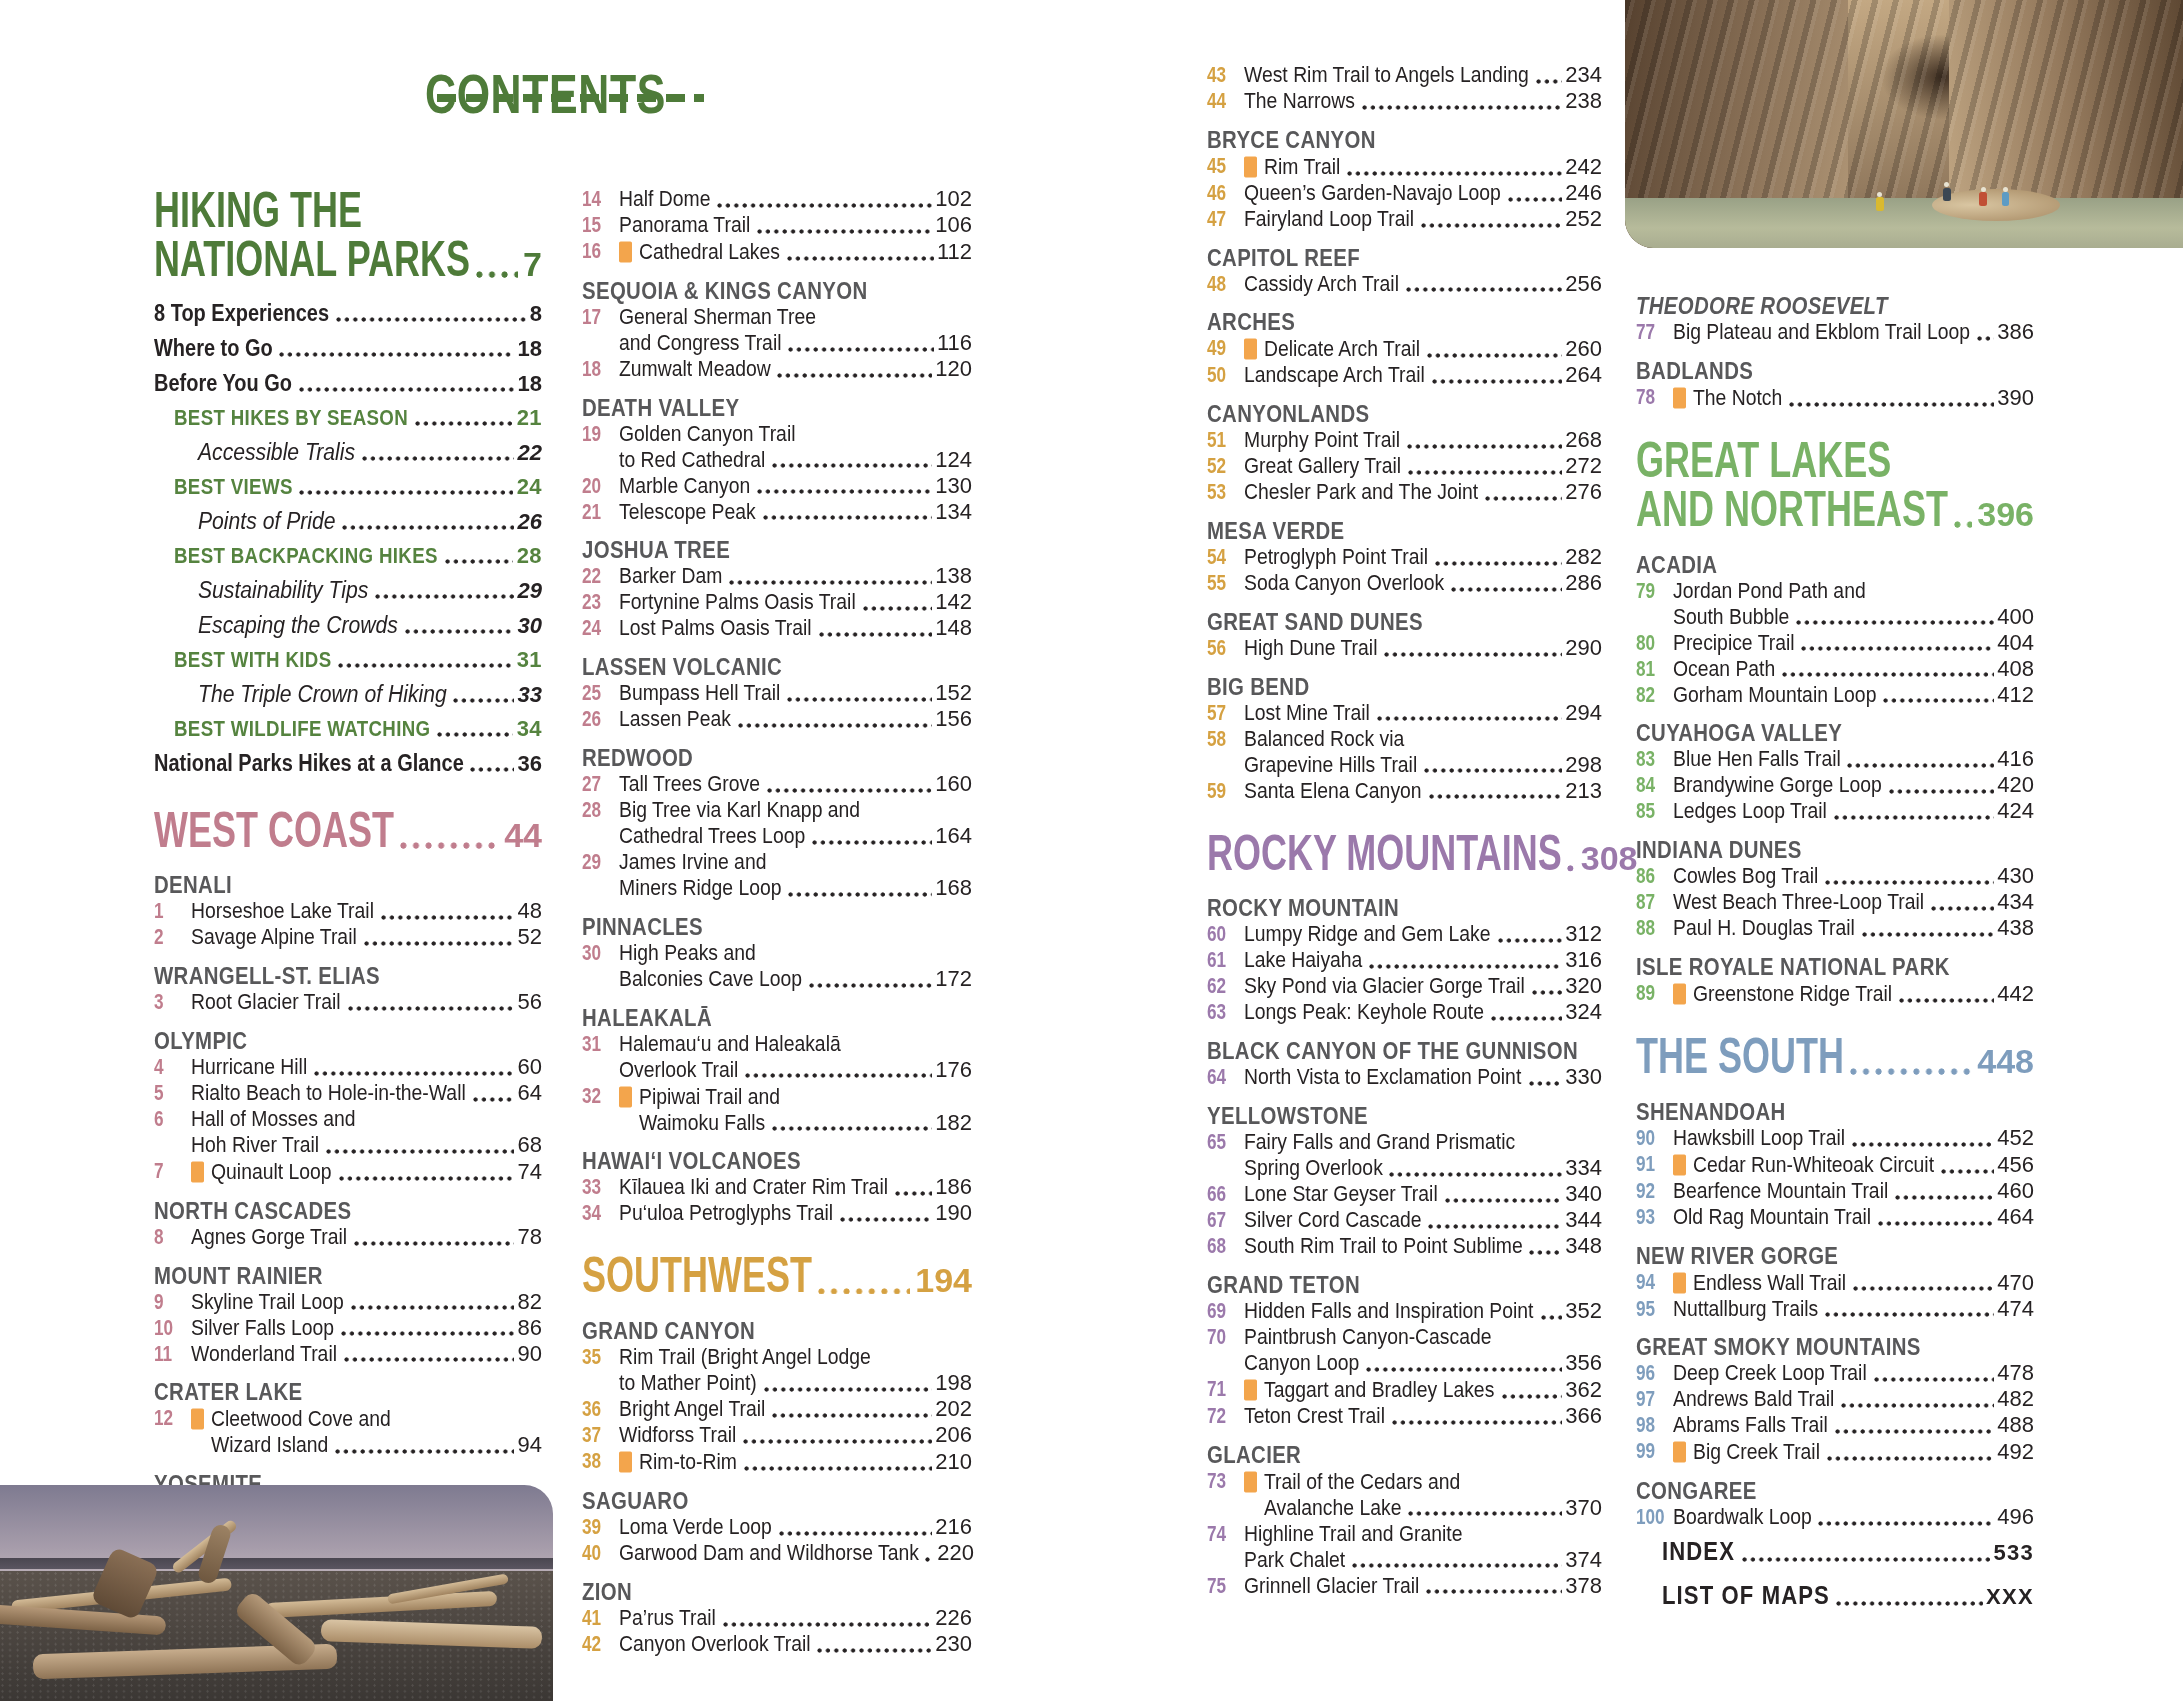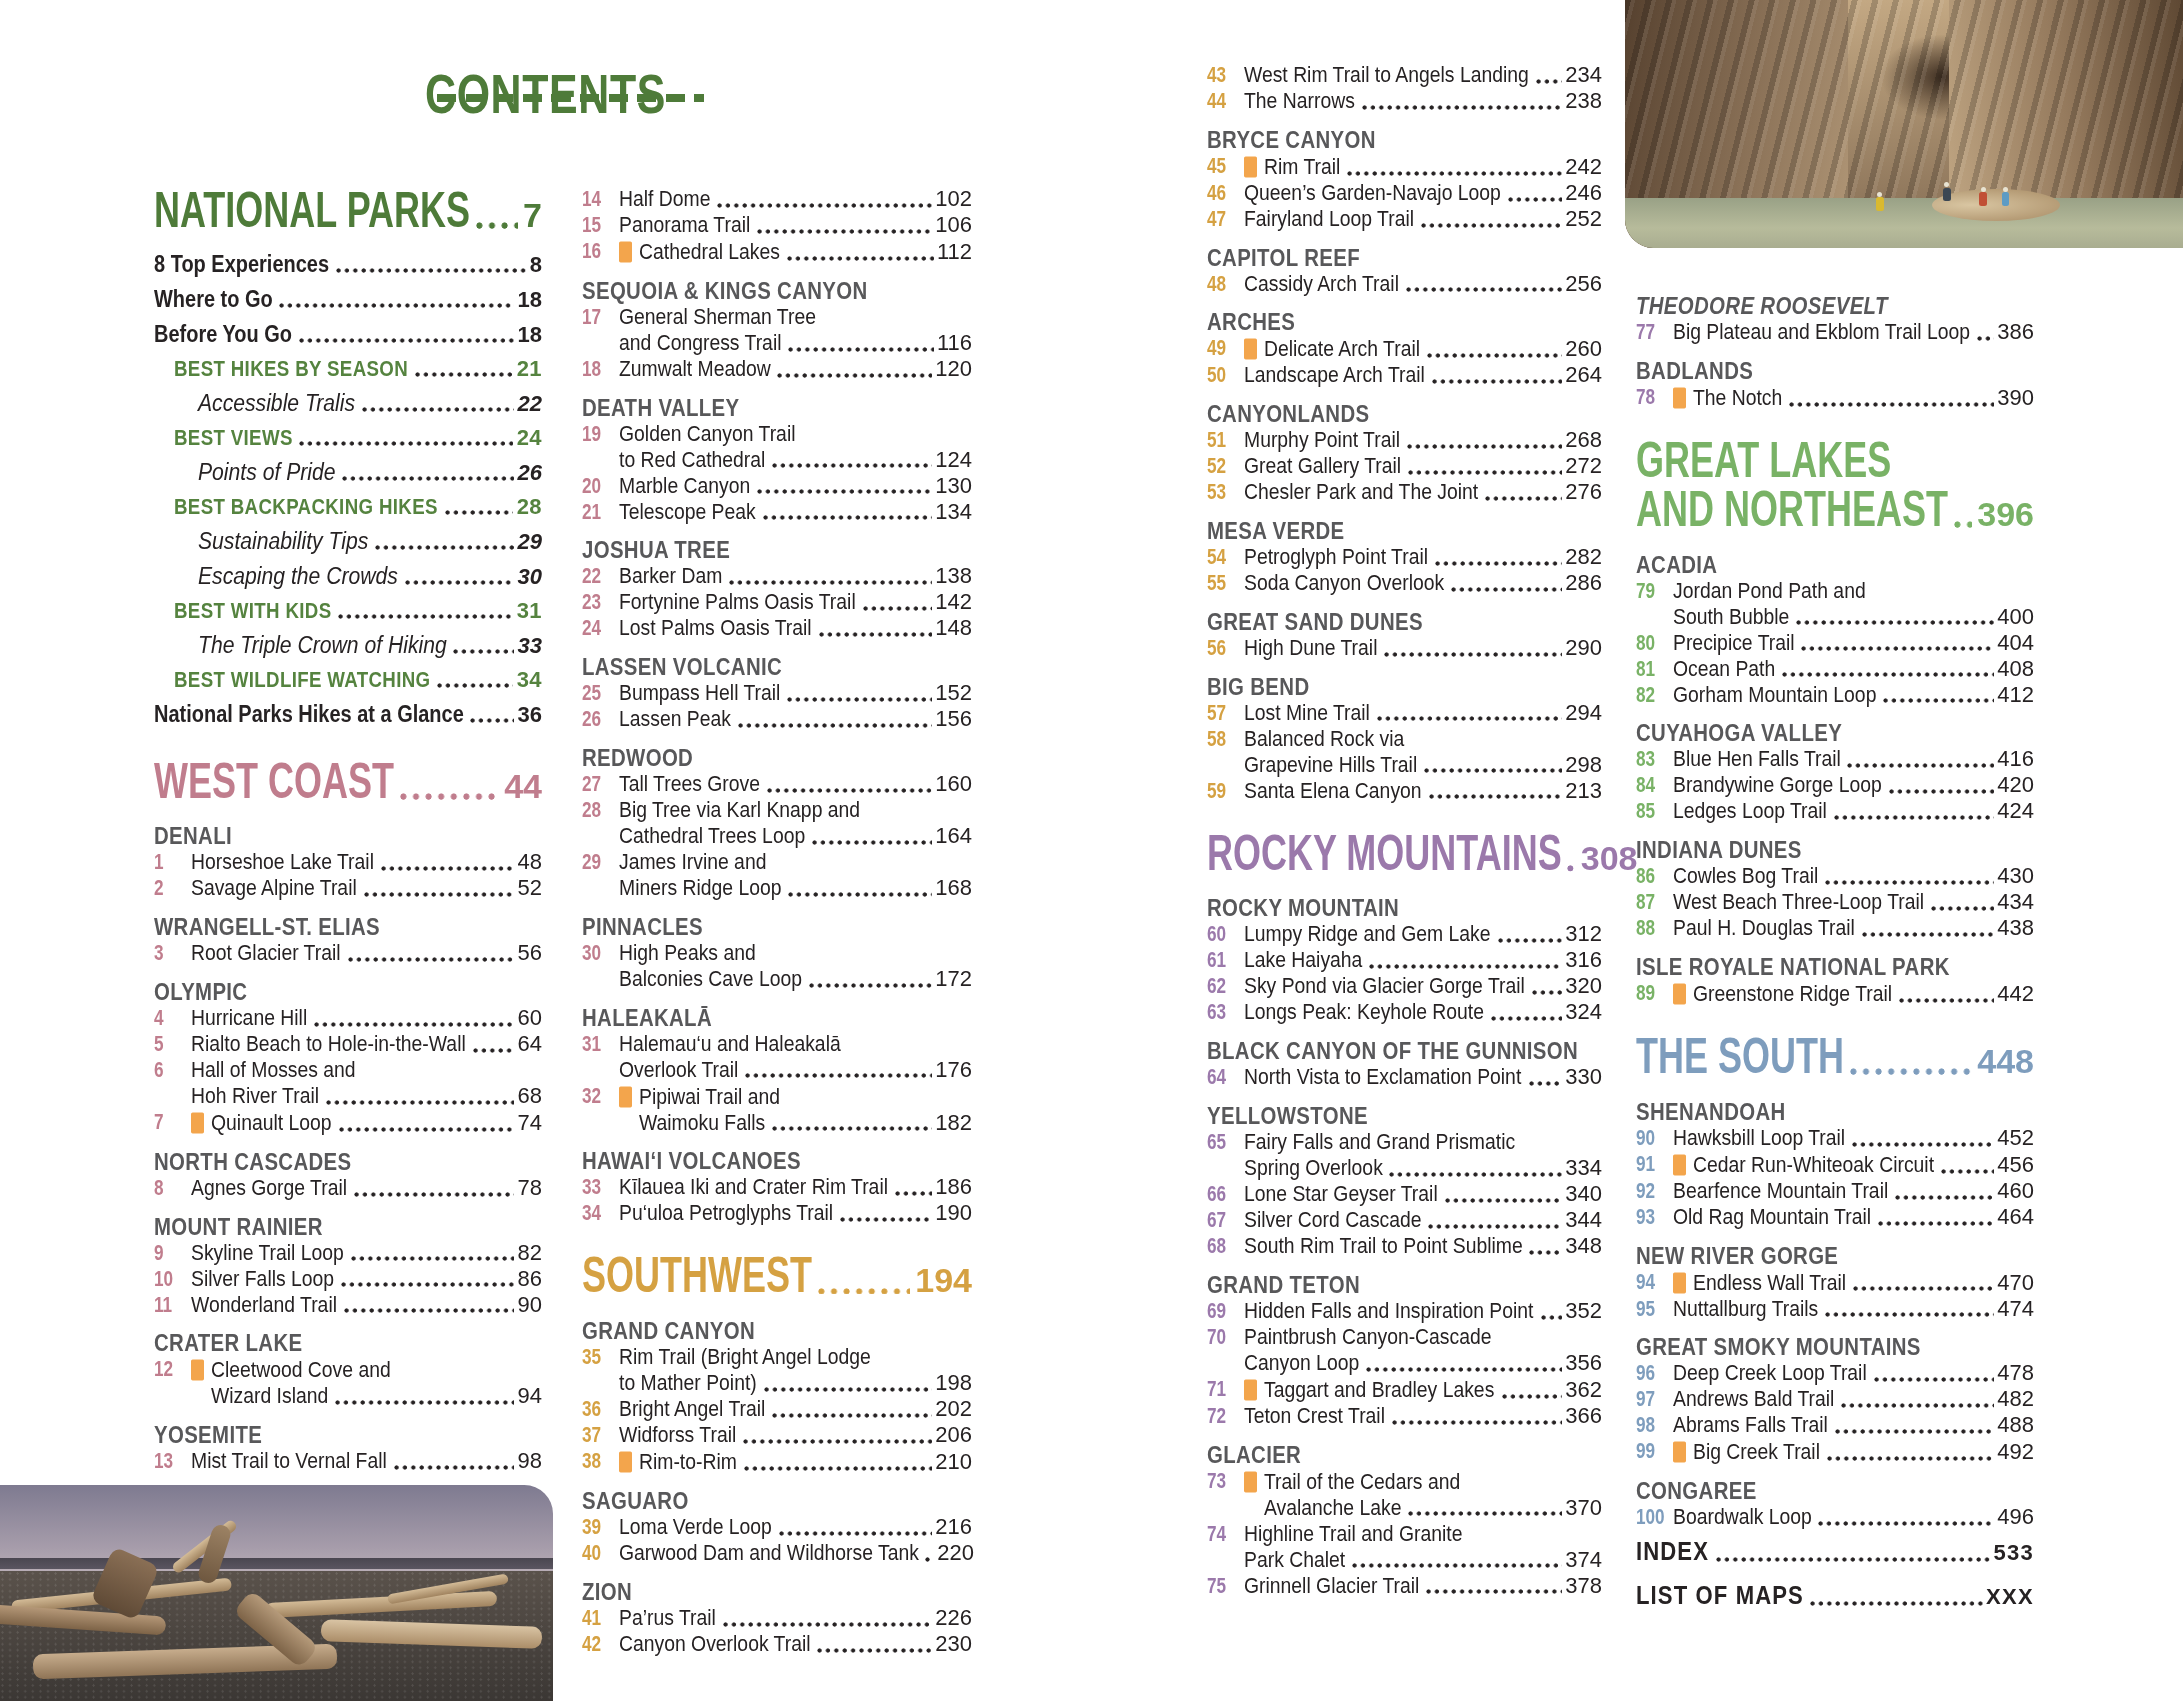--- a/index.html
+++ b/index.html
@@ -40,21 +40,21 @@
   .iline.cont-mk{padding-left:20px;}
   .mk{display:inline-block;flex:0 0 auto;width:12.6px;height:21px;border-radius:1.7px;
     background:var(--orange);margin-right:7.6px;transform:translateY(3.4px);}
   .pg{font-size:22px;color:var(--ink);margin-left:1.7px;flex:0 0 auto;}
 
   
   .brow,.grow,.irow,.xrow{display:flex;align-items:baseline;line-height:34px;}
   .brow{font-size:23.5px;font-weight:700;color:var(--ink);}
   .grow{font-size:22px;font-weight:700;color:var(--subg);padding-left:20px;letter-spacing:0.4px;}
   .irow{font-size:23.5px;font-style:italic;color:var(--ink);padding-left:44px;}
-  .xrow{font-size:26px;font-weight:700;color:var(--ink);letter-spacing:1.3px;line-height:42px;}
+  .xrow{font-size:26px;font-weight:700;color:var(--ink);letter-spacing:1.3px;line-height:42px;margin-left:26px;}
   .brow .pg,.irow .pg,.xrow .pg{font-weight:700;}
   .grow .pg{font-weight:700;color:var(--subg);}
 
   
   .leader{flex:1 1 11.8px;height:5px;background-repeat:repeat-x;background-position:left bottom;
     align-self:flex-end;margin:0 1.7px 4.2px 6.7px;min-width:8.4px;}
   .leader.big{height:6.7px;margin-bottom:11px;}
   .bh-line .leader{margin-bottom:11px;}
   .brow .leader,.grow .leader,.irow .leader{margin-bottom:8.4px;}
   .xrow .leader{margin-bottom:11.8px;}
@@ -99,20 +99,23 @@
 
 <div class="page">
 
   <h1 class="contents-title">CONTENTS</h1>
   <div class="dash-line"></div>
 
   <div id="cols">
       <div class="col col1">
         <div class="bigheader first">
           <div class="bh-line">
+            <span class="condense bh-text" style="color: rgb(78, 123, 57); transform: scaleX(0.72); margin-right: -82px;">HIKING THE</span>
+          </div>
+          <div class="bh-line">
             <span class="condense bh-text" style="color: rgb(78, 123, 57); transform: scaleX(0.72); margin-right: -124px;">NATIONAL PARKS</span>
             <span class="leader big" style="background-image: radial-gradient(circle at 3.4px 3.4px, rgb(78, 123, 57) 2.7px, rgba(0, 0, 0, 0) 3.3px); background-size: 12.6px 6.7px;"></span>
             <span class="pg-big" style="color: rgb(78, 123, 57);">7</span>
           </div>
         </div>
         <div class="brow">
           <span class="condense rtxt" style="transform: scaleX(0.85); margin-right: -31px;">8 Top Experiences</span>
           <span class="leader" style="background-image: radial-gradient(circle at 2.5px 2.5px, rgb(38, 34, 35) 1.8px, rgba(0, 0, 0, 0) 2.4px); background-size: 8.4px 5px;"></span>
           <span class="pg">8</span>
         </div>

